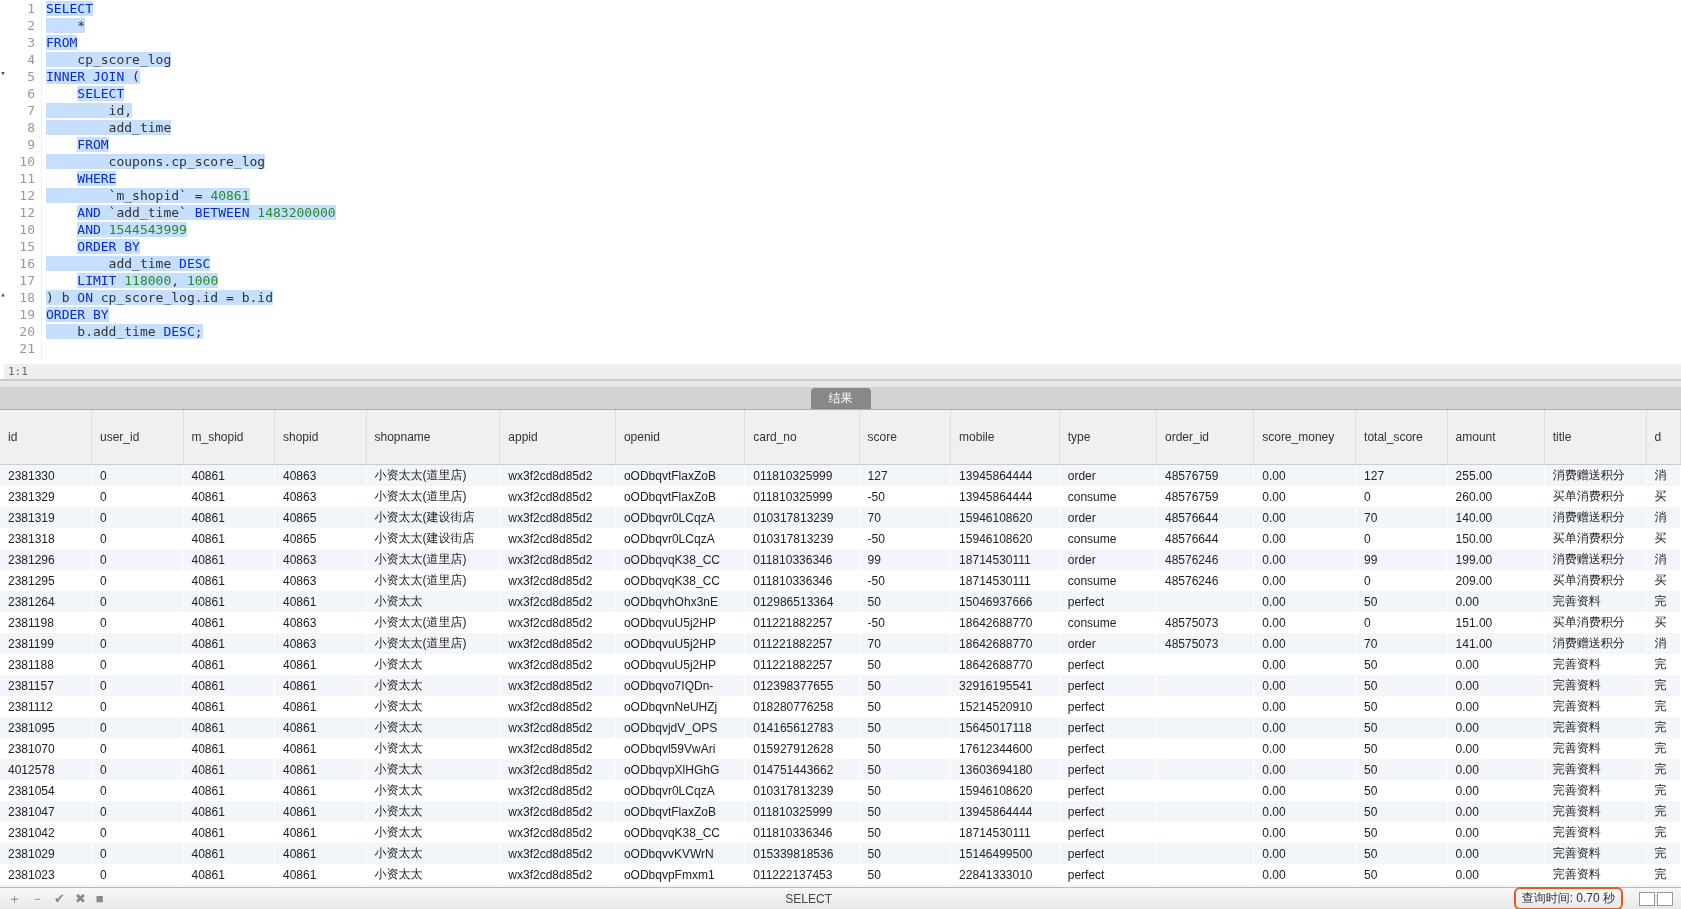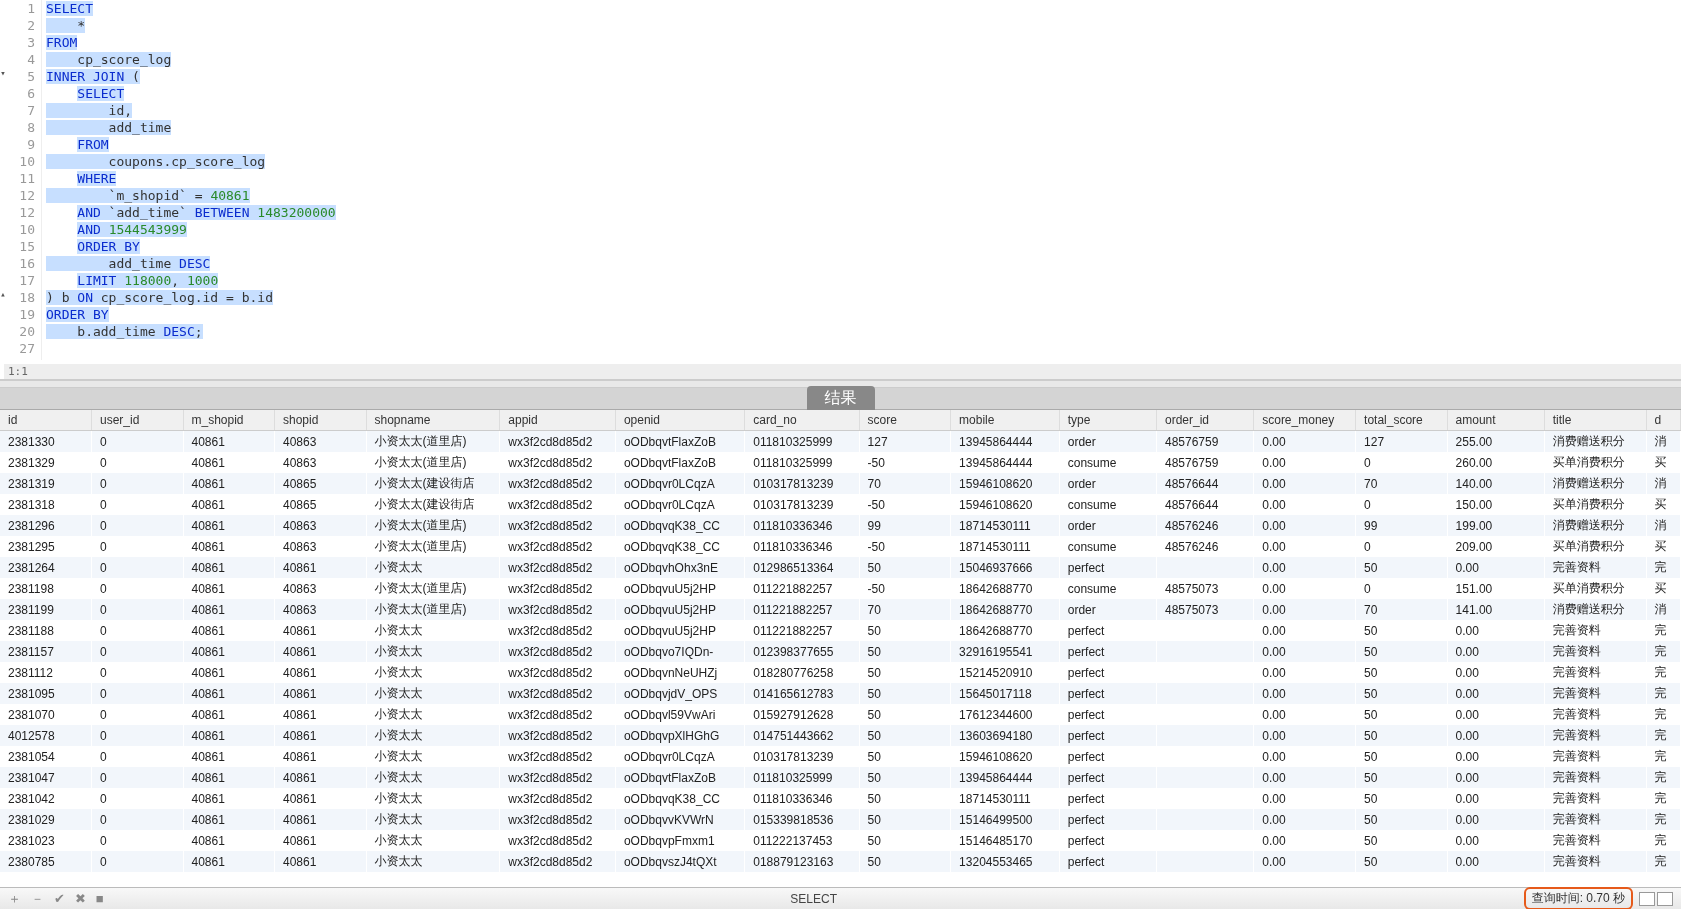--- a/index.html
+++ b/index.html
@@ -12,31 +12,31 @@
 .fold-marker { position: absolute; left: -2px; width: 10px; height: 10px; display: inline-flex; align-items: center; justify-content: center; font-size: 9px; color: #555; }
 .code-area { flex: 1; padding-left: 4px; font-size: 13px; line-height: 17px; white-space: pre; }
 .code-line { height: 17px; }
 .kw { color: #0a2cce; background: #c7dfff; }
 .num { color: #2a8a2a; background: #c7dfff; }
 .txt { color: #333; background: #c7dfff; }
 .plain { color: #333; }
 .cursor-pos { position: absolute; bottom: 0; left: 4px; font-size: 11px; color: #666; background: #eee; width: 100%; padding: 1px 4px; }
 .divider { height: 8px; background: #e8e8e8; border-top: 1px solid #ccc; border-bottom: 1px solid #ccc; }
 .result-tab-bar { background: #d4d4d4; height: 22px; display: flex; justify-content: center; align-items: center; border-bottom: 1px solid #aaa; }
-.result-tab { background: #888; color: #fff; padding: 2px 18px; border-radius: 4px 4px 0 0; font-size: 16px; font-family: -apple-system, sans-serif; }
+.result-tab { background: #888; color: #fff; padding: 2px 18px; border-radius: 4px 4px 0 0; font-size: 12px; font-family: -apple-system, sans-serif; }
 .results-pane { flex: 1; background: #fff; overflow: auto; }
 .results-table { width: 100%; border-collapse: collapse; font-family: -apple-system, "Helvetica Neue", sans-serif; font-size: 12px; }
-.results-table th { background: #f0f0f0; border-right: 1px solid #ddd; border-bottom: 1px solid #ccc; text-align: left; padding: 3px 8px; font-weight: normal; color: #333; position: sticky; top: 0; }
+.results-table th { background: #f0f0f0; border-right: 1px solid #ddd; border-bottom: 1px solid #ccc; text-align: left; padding: 20px 8px; font-weight: normal; color: #333; position: sticky; top: 0; }
 .results-table td { padding: 2px 8px; border-right: 1px solid transparent; white-space: nowrap; overflow: hidden; text-overflow: ellipsis; color: #222; }
 .results-table tbody tr:nth-child(odd) { background: #f2f6fb; }
 .results-table tbody tr:nth-child(even) { background: #fff; }
 .status-bar { height: 22px; background: linear-gradient(#f8f8f8,#e8e8e8); border-top: 1px solid #bbb; display: flex; align-items: center; padding: 0 8px; font-family: -apple-system, sans-serif; font-size: 12px; }
 .status-left { display: flex; gap: 10px; align-items: center; color: #555; }
 .status-center { flex: 1; text-align: center; color: #444; }
-.status-right { display: flex; align-items: center; gap: 6px; }
+.status-right { display: flex; align-items: center; gap: 16px; }
 .query-time { border: 2px solid #e65a1a; border-radius: 6px; padding: 1px 6px; color: #333; }
 .view-icons { display: flex; gap: 2px; }
 .view-icon { width: 16px; height: 14px; border: 1px solid #999; background: #fff; display: inline-block; }
 .icon-btn { color: #888; font-size: 13px; cursor: default; }
 .col-id{width:80px}.col-uid{width:80px}.col-mshop{width:80px}.col-shop{width:80px}.col-sname{width:100px}.col-appid{width:100px}.col-openid{width:95px}.col-card{width:100px}.col-score{width:80px}.col-mobile{width:95px}.col-type{width:85px}.col-order{width:85px}.col-smoney{width:85px}.col-tscore{width:80px}.col-amount{width:85px}.col-title{width:80px}.col-d{width:30px}
 </style>
 </head>
 <body>
 
 <div class="container">
@@ -56,21 +56,21 @@
           <div class="line-num">11</div>
           <div class="line-num">12</div>
           <div class="line-num">12</div>
           <div class="line-num">10</div>
           <div class="line-num">15</div>
           <div class="line-num">16</div>
           <div class="line-num">17</div>
           <div class="line-num">18<span class="fold-marker">▴</span></div>
           <div class="line-num">19</div>
           <div class="line-num">20</div>
-          <div class="line-num">27</div>
+          <div class="line-num">21</div>
         </div>
       <div class="code-area" id="code"><div class="code-line"><span class="kw">SELECT</span></div><div class="code-line"><span class="txt">    *</span></div><div class="code-line"><span class="kw">FROM</span></div><div class="code-line"><span class="txt">    cp_score_log</span></div><div class="code-line"><span class="kw">INNER</span><span class="txt"> </span><span class="kw">JOIN</span><span class="txt"> (</span></div><div class="code-line"><span class="plain">    </span><span class="kw">SELECT</span></div><div class="code-line"><span class="txt">        id,</span></div><div class="code-line"><span class="txt">        add_time</span></div><div class="code-line"><span class="plain">    </span><span class="kw">FROM</span></div><div class="code-line"><span class="txt">        coupons.cp_score_log</span></div><div class="code-line"><span class="plain">    </span><span class="kw">WHERE</span></div><div class="code-line"><span class="txt">        `m_shopid` = </span><span class="num">40861</span></div><div class="code-line"><span class="plain">    </span><span class="kw">AND</span><span class="txt"> `add_time` </span><span class="kw">BETWEEN</span><span class="txt"> </span><span class="num">1483200000</span></div><div class="code-line"><span class="plain">    </span><span class="kw">AND</span><span class="txt"> </span><span class="num">1544543999</span></div><div class="code-line"><span class="plain">    </span><span class="kw">ORDER</span><span class="txt"> </span><span class="kw">BY</span></div><div class="code-line"><span class="txt">        add_time </span><span class="kw">DESC</span></div><div class="code-line"><span class="plain">    </span><span class="kw">LIMIT</span><span class="txt"> </span><span class="num">118000</span><span class="txt">, </span><span class="num">1000</span></div><div class="code-line"><span class="txt">) b </span><span class="kw">ON</span><span class="txt"> cp_score_log.id = b.id</span></div><div class="code-line"><span class="kw">ORDER</span><span class="txt"> </span><span class="kw">BY</span></div><div class="code-line"><span class="txt">    b.add_time </span><span class="kw">DESC</span><span class="txt">;</span></div><div class="code-line"></div></div>
     </div>
     <div class="cursor-pos">1:1</div>
   </div>
 
   <div class="divider"></div>
 
   <div class="result-tab-bar">
     <div class="result-tab">结果</div>
@@ -464,21 +464,21 @@
           <tr>
             <td class="col-id">2381023</td>
             <td class="col-uid">0</td>
             <td class="col-mshop">40861</td>
             <td class="col-shop">40861</td>
             <td class="col-sname">小资太太</td>
             <td class="col-appid">wx3f2cd8d85d2</td>
             <td class="col-openid">oODbqvpFmxm1</td>
             <td class="col-card">011222137453</td>
             <td class="col-score">50</td>
-            <td class="col-mobile">15146485170</td>
+            <td class="col-mobile">22841333010</td>
             <td class="col-type">perfect</td>
             <td class="col-order"></td>
             <td class="col-smoney">0.00</td>
             <td class="col-tscore">50</td>
             <td class="col-amount">0.00</td>
             <td class="col-title">完善资料</td>
             <td class="col-d">完</td>
           </tr>
           <tr>
             <td class="col-id">2380785</td>

